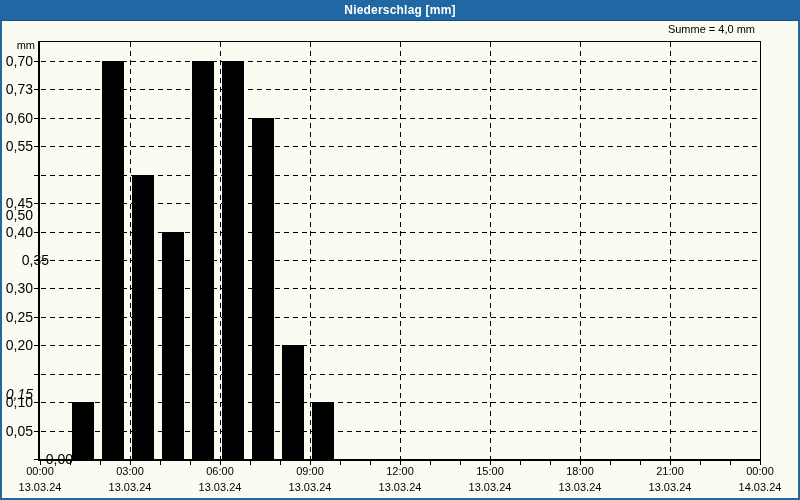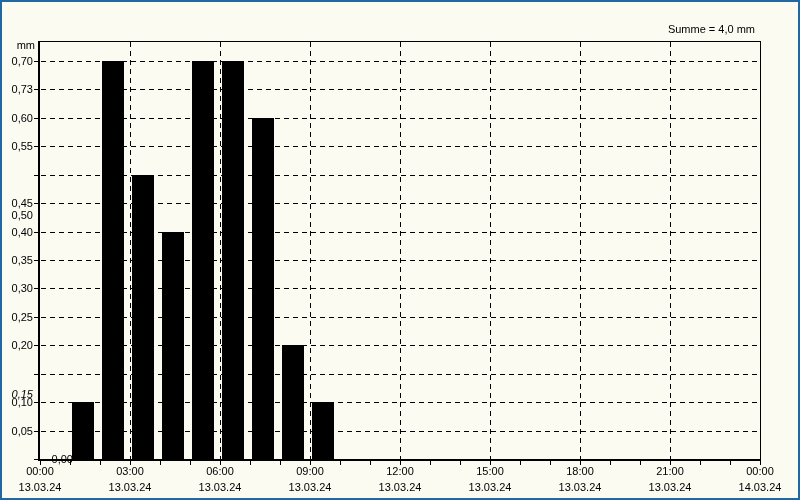--- a/index.html
+++ b/index.html
@@ -45,31 +45,34 @@
     background: repeating-linear-gradient(to right, #000 0, #000 5px, transparent 5px, transparent 9px);
   }
   .grid-v {
     width: 1px;
     background: repeating-linear-gradient(to bottom, #000 0, #000 5px, transparent 5px, transparent 9px);
   }
   .tick { background: #000000; }
   .bar { background: #000000; }
   .y-lbl {
     width: 33px; text-align: right;
-    font-size: 11px; line-height: 12px; color: #000000;
+    font-size: 14px; line-height: 12px; color: #000000;
   }
   .x-lbl {
     width: 60px; text-align: center;
     font-size: 11px; line-height: 12px; color: #000000;
   }
 </style>
 </head>
 <body>
 
 <div id="root">
+  <div class="titlebar">
+    <span>Niederschlag [mm]</span>
+  </div>
   <div class="sum-label">Summe = 4,0 mm</div>
   <div class="unit-label">mm</div>
   <div id="plot"></div>
 <div class="abs grid-h" style="left: 39px; top: 429px; width: 719px;"></div>
     <div class="abs grid-h" style="left: 39px; top: 400px; width: 719px;"></div>
     <div class="abs grid-h" style="left: 39px; top: 372px; width: 719px;"></div>
     <div class="abs grid-h" style="left: 39px; top: 343px; width: 719px;"></div>
     <div class="abs grid-h" style="left: 39px; top: 315px; width: 719px;"></div>
     <div class="abs grid-h" style="left: 39px; top: 286px; width: 719px;"></div>
     <div class="abs grid-h" style="left: 39px; top: 258px; width: 719px;"></div>
@@ -108,21 +111,21 @@
     <div class="abs y-lbl" style="left: -2px; top: 394px;">0,10</div>
     <div class="abs tick" style="left: 32px; top: 372px; width: 4px; height: 1px;"></div>
     <div class="abs y-lbl" style="left: -2px; top: 386px; font-style: italic;">0,15</div>
     <div class="abs tick" style="left: 32px; top: 343px; width: 4px; height: 1px;"></div>
     <div class="abs y-lbl" style="left: -2px; top: 337px;">0,20</div>
     <div class="abs tick" style="left: 32px; top: 315px; width: 4px; height: 1px;"></div>
     <div class="abs y-lbl" style="left: -2px; top: 309px;">0,25</div>
     <div class="abs tick" style="left: 32px; top: 286px; width: 4px; height: 1px;"></div>
     <div class="abs y-lbl" style="left: -2px; top: 280px;">0,30</div>
     <div class="abs tick" style="left: 32px; top: 258px; width: 4px; height: 1px;"></div>
-    <div class="abs y-lbl" style="left: -2px; top: 252px;">0,35</div>
+    <div class="abs y-lbl" style="left: -2px; top: 252px; padding-left: 16px;">0,35</div>
     <div class="abs tick" style="left: 32px; top: 230px; width: 4px; height: 1px;"></div>
     <div class="abs y-lbl" style="left: -2px; top: 224px;">0,40</div>
     <div class="abs tick" style="left: 32px; top: 201px; width: 4px; height: 1px;"></div>
     <div class="abs y-lbl" style="left: -2px; top: 195px;">0,45</div>
     <div class="abs tick" style="left: 32px; top: 173px; width: 4px; height: 1px;"></div>
     <div class="abs y-lbl" style="left: -2px; top: 167px; margin-top: 40px;">0,50</div>
     <div class="abs tick" style="left: 32px; top: 144px; width: 4px; height: 1px;"></div>
     <div class="abs y-lbl" style="left: -2px; top: 138px;">0,55</div>
     <div class="abs tick" style="left: 32px; top: 116px; width: 4px; height: 1px;"></div>
     <div class="abs y-lbl" style="left: -2px; top: 110px;">0,60</div>

